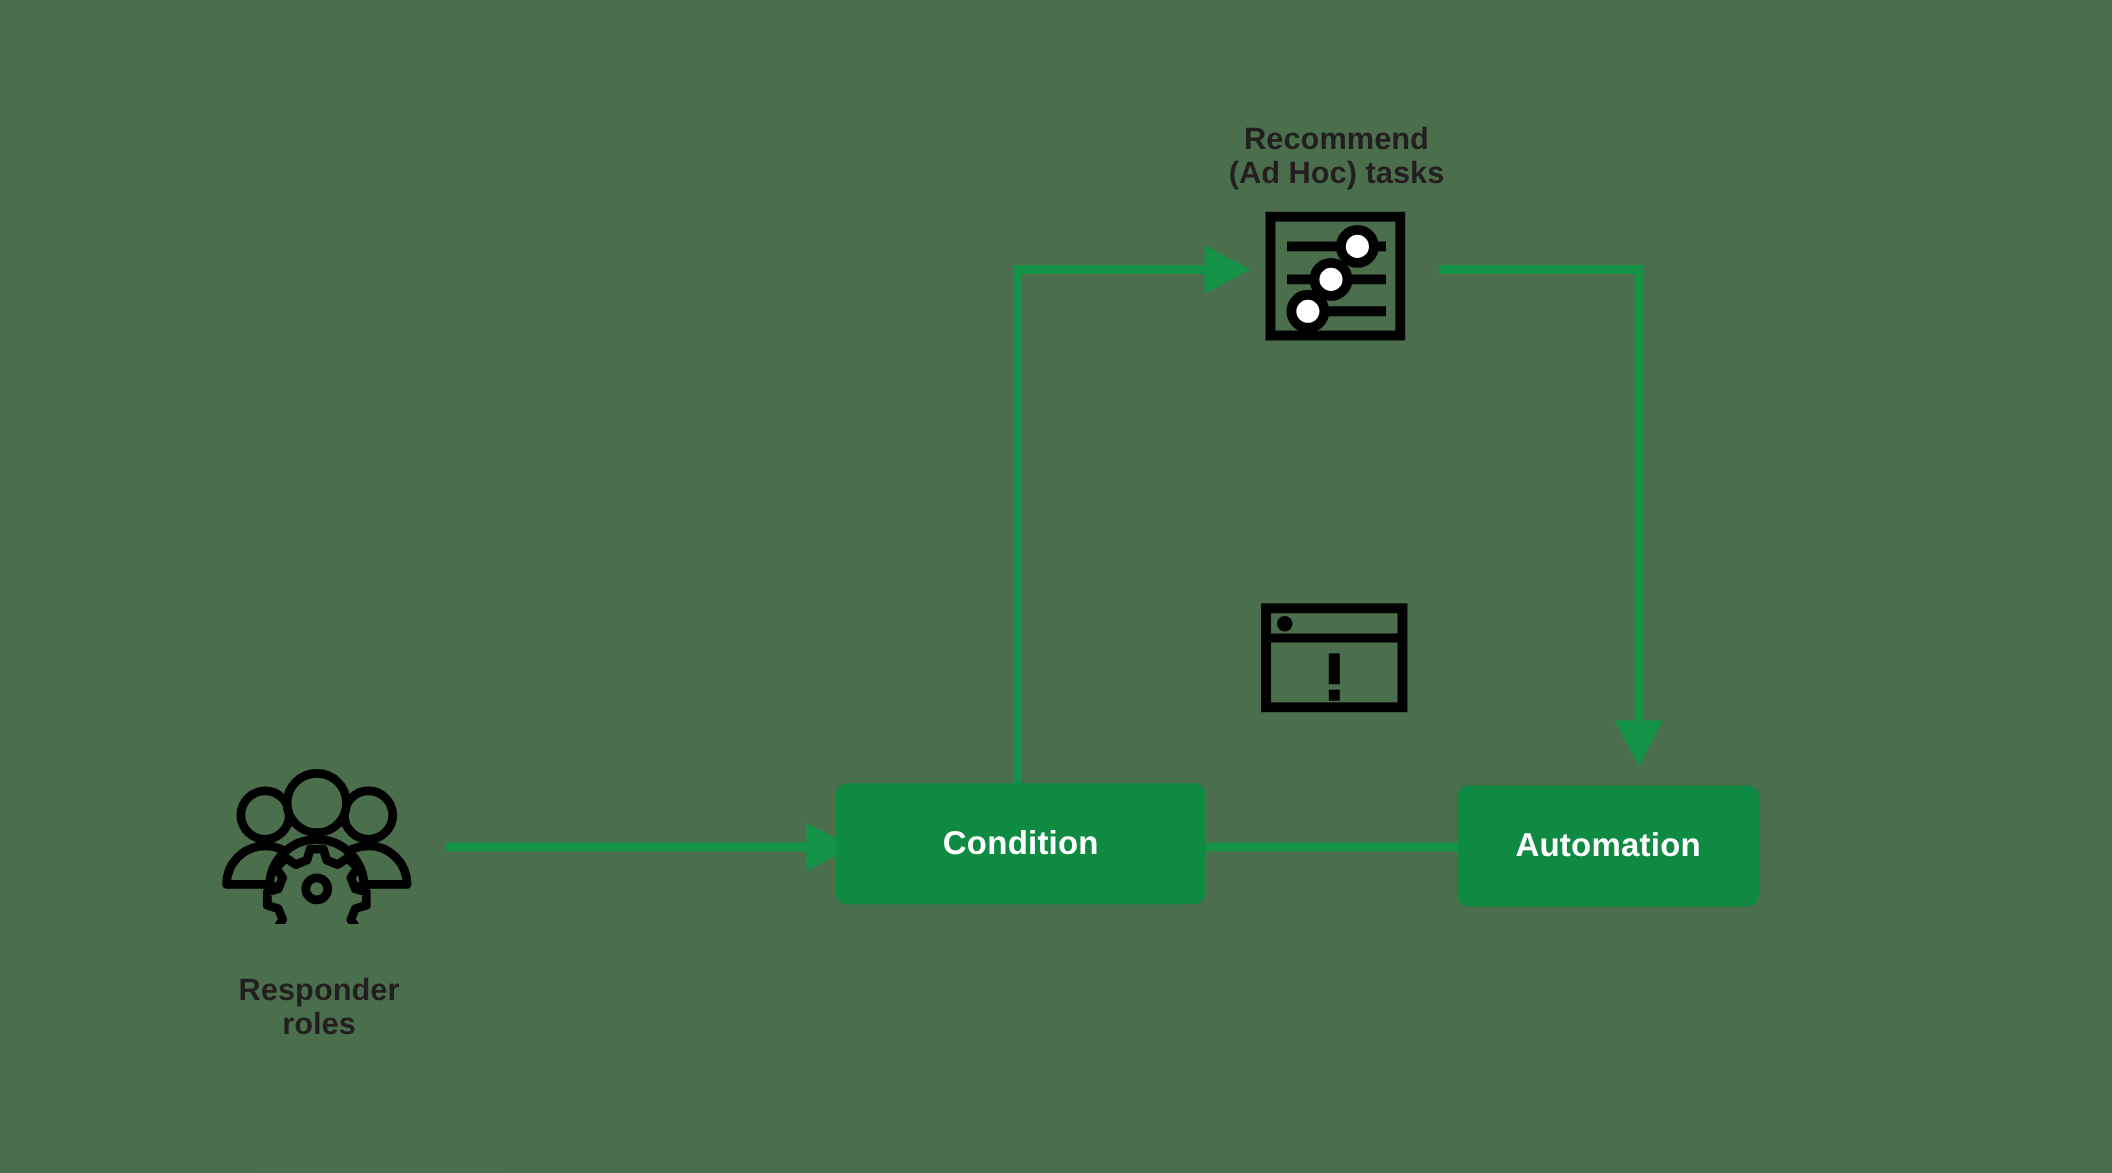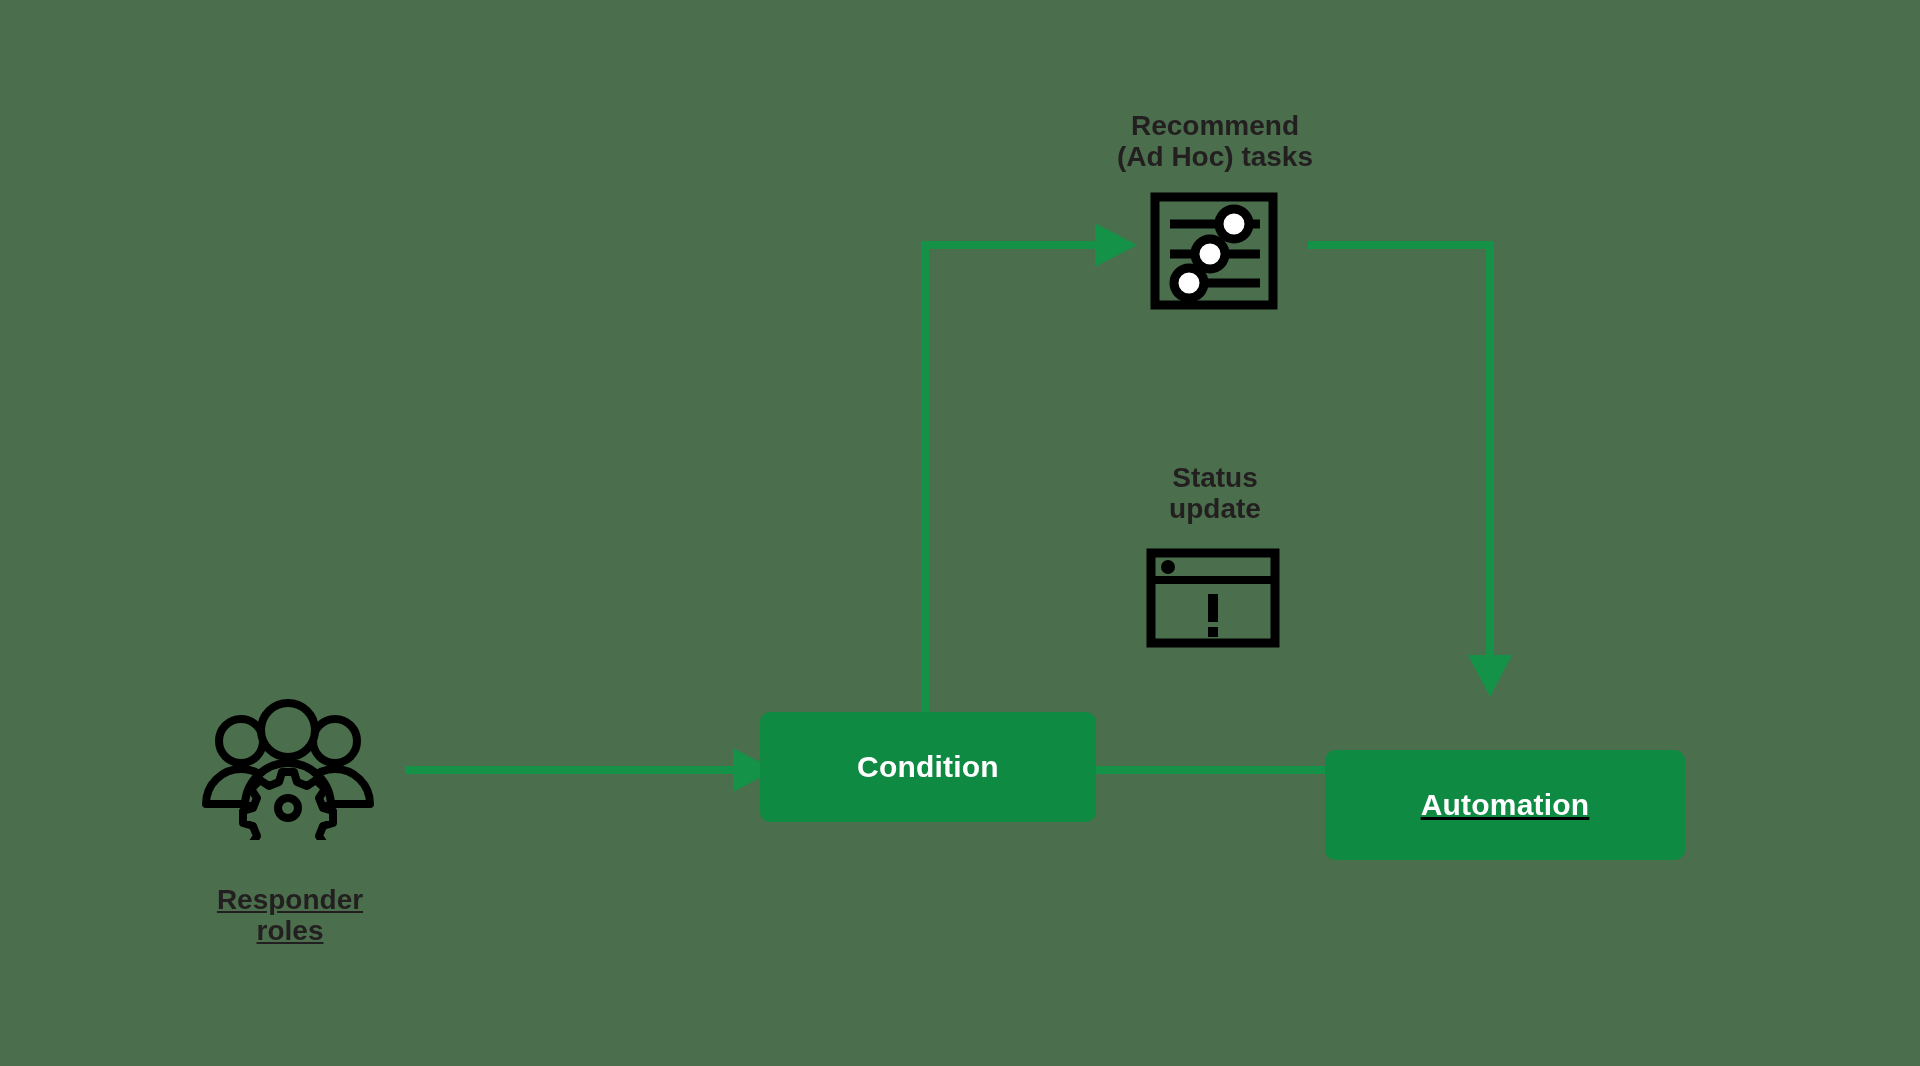--- a/index.html
+++ b/index.html
@@ -33,35 +33,35 @@
   }
   .proc-box span {
     color: #ffffff;
     font-weight: bold;
     font-size: 30px;
     letter-spacing: 0.2px;
     line-height: 1;
     text-align: right;
   }
   #box-condition  { left: 760px;  top: 712px; width: 336px; height: 110px; }
-  #box-automation { left: 1325px; top: 750px; width: 360px; height: 110px; text-decoration: underline; }
+  #box-automation { left: 1325px; top: 714px; width: 274px; height: 110px; }
 
   
   .caption {
     position: absolute;
     color: #231f20;
     font-weight: bold;
     font-size: 28px;
     line-height: 1.12;
     text-align: center;
     white-space: pre-line;
   }
   #cap-recommend { left: 1030px; top: 110px; width: 370px; }
   #cap-status    { left: 1080px; top: 462px; width: 270px; }
-  #cap-responder { left: 130px;  top: 884px; width: 320px; text-decoration: underline; }
+  #cap-responder { left: 130px;  top: 884px; width: 320px; }
 
   
   .icon-wrap { position: absolute; }
   #icon-sliders   { left: 1150px; top: 192px; width: 128px; height: 118px; }
   #icon-status    { left: 1146px; top: 548px; width: 134px; height: 100px; }
   #icon-people    { left: 198px;  top: 698px; width: 180px; height: 142px; }
 </style>
 </head>
 <body>
 
@@ -93,22 +93,20 @@
     <span>Condition</span>
   </div>
 
   <div class="proc-box" id="box-automation">
     <span>Automation</span>
   </div>
 
   <div class="caption" id="cap-recommend">Recommend
 (Ad Hoc) tasks</div>
 
-  <div class="caption" id="cap-status">Status
-update</div>
 
   <div class="caption" id="cap-responder">Responder
 roles</div>
 
   <div class="icon-wrap" id="icon-sliders">
     <svg viewBox="0 0 128 118" width="128" height="118" aria-hidden="true">
       <rect x="5" y="5" width="118" height="108" fill="none" stroke="#000000" stroke-width="9"></rect>
 
       <line x1="20" y1="32" x2="110" y2="32" stroke="#000000" stroke-width="9"></line>
       <circle cx="84" cy="32" r="15" fill="#ffffff" stroke="#000000" stroke-width="9"></circle>

